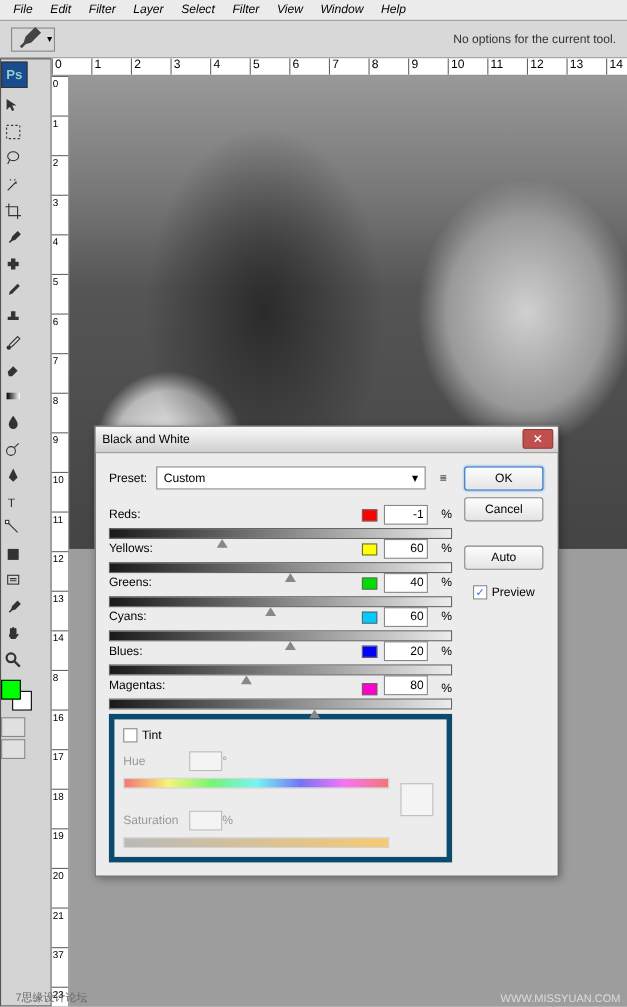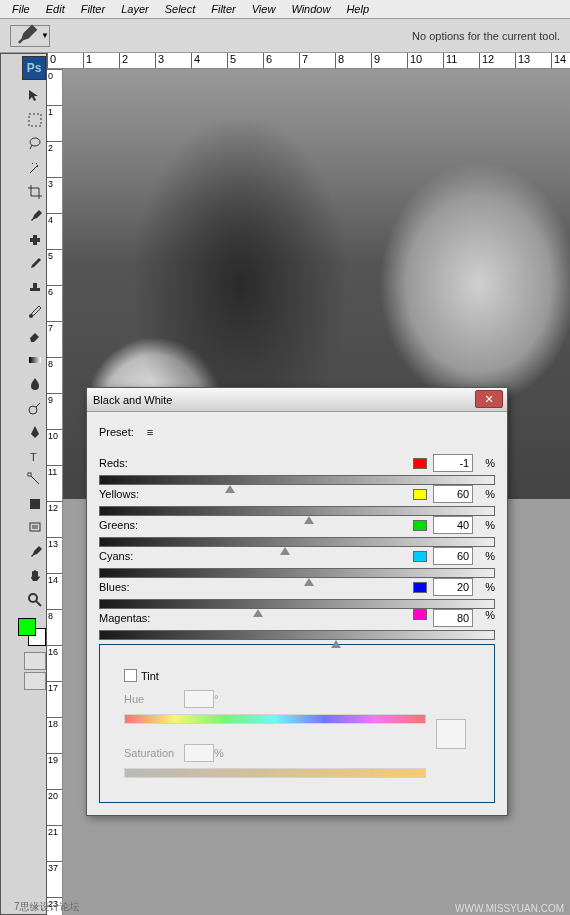--- a/index.html
+++ b/index.html
@@ -7,21 +7,21 @@
 
 .menu-bar { background: #ebebeb; height: 19px; display: flex; align-items: center; padding: 0 4px; border-bottom: 1px solid #999; }
 .menu-bar span { padding: 2px 8px; cursor: default; font-style: italic; }
 
 .options-bar { background: #d8d8d8; height: 34px; display: flex; align-items: center; padding: 0 10px; border-bottom: 1px solid #999; position: relative; }
 .tool-icon-wrap { width: 40px; height: 22px; background: #d8d8d8; border: 1px solid #888; display: flex; align-items: center; justify-content: center; }
 .options-text { position: absolute; right: 10px; color: #333; }
 
 .workspace { position: relative; height: 862px; display: flex; }
 
-.tools-panel { width: 47px; background: #d4d4d4; border: 1px solid #555; display: flex; flex-direction: column; align-items: flex-end; padding-top: 2px; }
+.tools-panel { width: 47px; background: #d4d4d4; border: 1px solid #555; display: flex; flex-direction: column; align-items: flex-start; padding-top: 2px; }
 .ps-logo { width: 24px; height: 24px; background: #1a4d8f; border: 1px solid #333; display: flex; align-items: center; justify-content: center; color: #9cc; font-weight: bold; font-size: 12px; margin-bottom: 4px; }
 .tool-btn { width: 22px; height: 22px; margin: 1px 0; display: flex; align-items: center; justify-content: center; cursor: pointer; }
 .tool-btn svg { width: 16px; height: 16px; }
 .color-swatches { margin-top: 6px; position: relative; width: 28px; height: 28px; }
 .fg-color { position: absolute; top: 0; left: 0; width: 18px; height: 18px; background: #00ff00; border: 1px solid #000; z-index: 2; }
 .bg-color { position: absolute; bottom: 0; right: 0; width: 18px; height: 18px; background: #fff; border: 1px solid #000; }
 .mode-btns { margin-top: 6px; display: flex; flex-direction: column; gap: 2px; }
 .mode-btn { width: 22px; height: 18px; border: 1px solid #888; background: #e0e0e0; }
 
 .canvas-area { flex: 1; position: relative; }
@@ -51,21 +51,21 @@
 
 .slider-row { }
 .slider-label-row { display: flex; align-items: center; justify-content: space-between; margin-bottom: 3px; }
 .slider-label-row .lbl { width: 90px; }
 .slider-label-row .swatch { width: 14px; height: 11px; border: 1px solid #666; }
 .slider-label-row .val-input { width: 40px; height: 18px; background: #fff; border: 1px solid #888; text-align: right; padding: 0 3px; }
 .slider-label-row .pct { margin-left: 6px; }
 .slider-track { height: 10px; background: linear-gradient(90deg, #1a1a1a, #ececec); border: 1px solid #666; position: relative; margin-top: 2px; }
 .slider-thumb { position: absolute; top: 9px; width: 0; height: 0; border-left: 5px solid transparent; border-right: 5px solid transparent; border-bottom: 8px solid #888; transform: translateX(-5px); }
 
-.tint-box { border: 1px solid #0c4a6e; padding: 24px; margin-top: 4px; }
+.tint-box { border: 5px solid #0c4a6e; padding: 8px; margin-top: 4px; }
 .tint-check-row { display: flex; align-items: center; gap: 4px; margin-bottom: 8px; }
 .tint-row { display: flex; align-items: center; gap: 0; margin-bottom: 6px; color: #999; }
 .tint-row .tlbl { width: 60px; }
 .tint-row .tinput { width: 30px; height: 18px; border: 1px solid #bbb; background: #f4f4f4; }
 .hue-bar { flex: 1; height: 10px; background: linear-gradient(90deg, #f00, #ff0, #0f0, #0ff, #00f, #f0f, #f00); border: 1px solid #bbb; opacity: 0.5; }
 .sat-bar { flex: 1; height: 10px; background: linear-gradient(90deg, #888, #fa0); border: 1px solid #bbb; opacity: 0.5; }
 
 .preview-check { display: flex; align-items: center; gap: 4px; margin-top: 8px; }
 .checkbox { width: 13px; height: 13px; background: #fff; border: 1px solid #888; display: flex; align-items: center; justify-content: center; font-size: 10px; color: #2a6fc9; }
 
@@ -288,20 +288,24 @@
   <div class="dialog-title">
     <span>Black and White</span>
     <div class="dialog-close">
         <span>✕</span>
       </div>
   </div>
   <div class="dialog-body">
     <div class="dialog-main">
       <div class="preset-row">
         <span>Preset:</span>
+        <div class="preset-select">
+          <span>Custom</span>
+          <span>▾</span>
+        </div>
         <div class="preset-menu-icon">
             <span>≡</span>
           </div>
       </div>
       <div id="sliders">
           <div class="slider-row">
     <div class="slider-label-row">
       <span class="lbl">Reds:</span>
       <div style="display:flex;align-items:center;gap:6px">
         <div class="swatch" style="background:#ff0000"></div>
@@ -361,21 +365,21 @@
         <span class="pct">%</span>
       </div>
     </div>
     <div class="slider-track">
       <div class="slider-thumb" style="left:40%"></div>
     </div>
           </div>
           <div class="slider-row">
     <div class="slider-label-row">
       <span class="lbl">Magentas:</span>
-      <div style="display:flex;align-items:flex-start;gap:6px">
+      <div style="display:flex;align-items:flex-end;gap:6px">
         <div class="swatch" style="background:#ff00cc"></div>
         <input class="val-input" value="80" style="">
         <span class="pct">%</span>
       </div>
     </div>
     <div class="slider-track">
       <div class="slider-thumb" style="left:60%"></div>
     </div>
           </div>
         </div>
@@ -398,17 +402,27 @@
               <span>%</span>
             </div>
             <div class="sat-bar"></div>
           </div>
           <div style="width:34px;display:flex;align-items:center">
               <div style="width:30px;height:30px;border:1px solid #bbb;background:#f4f4f4"></div>
             </div>
         </div>
       </div>
     </div>
+    <div class="dialog-side">
+      <div class="btn primary">OK</div>
+      <div class="btn">Cancel</div>
+      <div style="height:10px"></div>
+      <div class="btn">Auto</div>
+      <div class="preview-check">
+        <div class="checkbox">✓</div>
+        <span>Preview</span>
+      </div>
+    </div>
   </div>
 </div>
 
 <div class="watermark">WWW.MISSYUAN.COM</div>
 <div class="footer-txt">7思缘设计论坛</div>
 
 </body></html>

